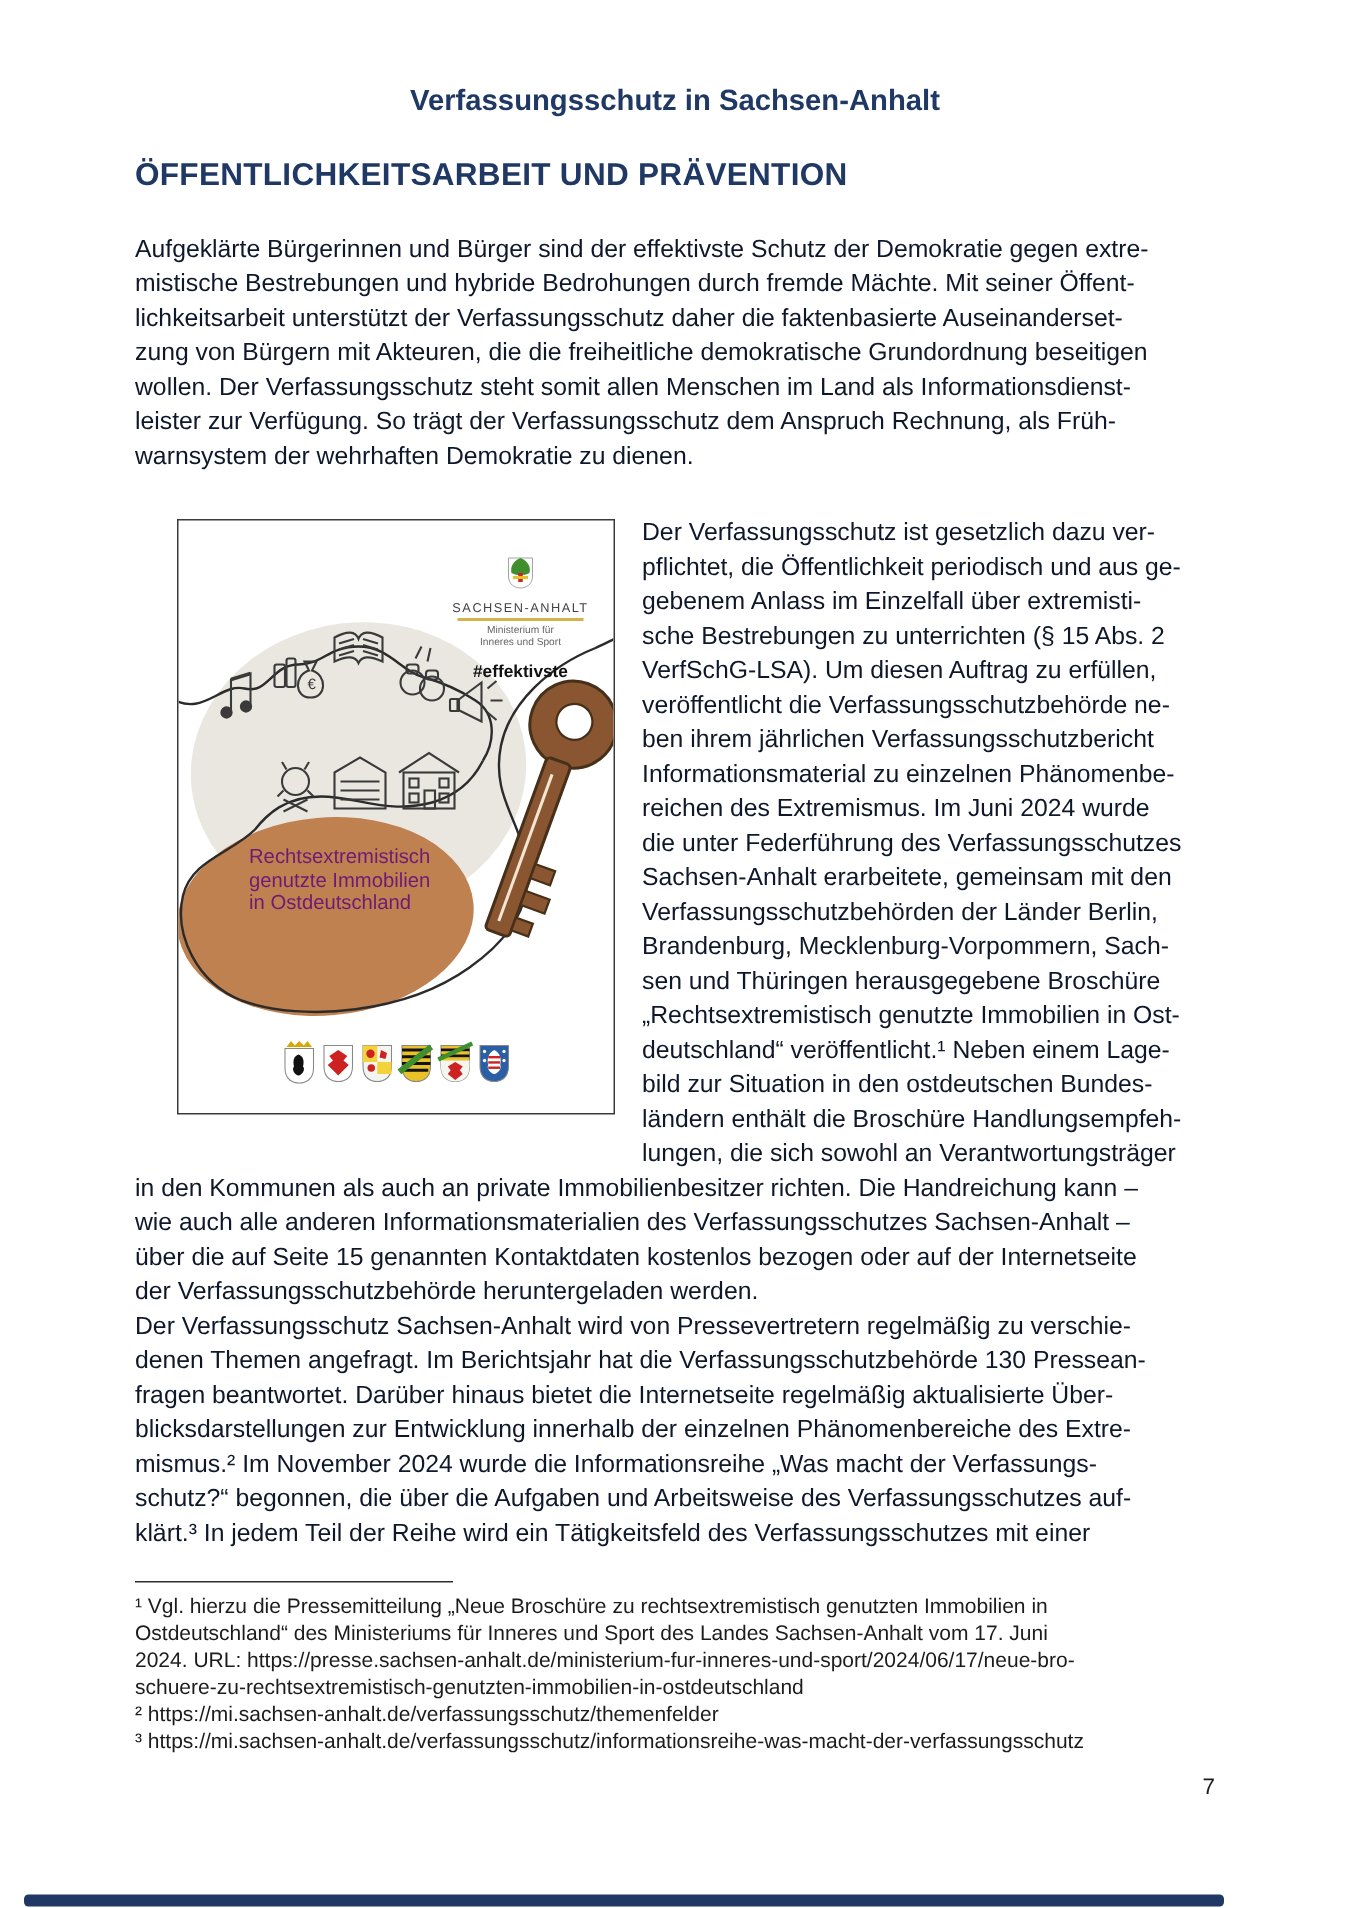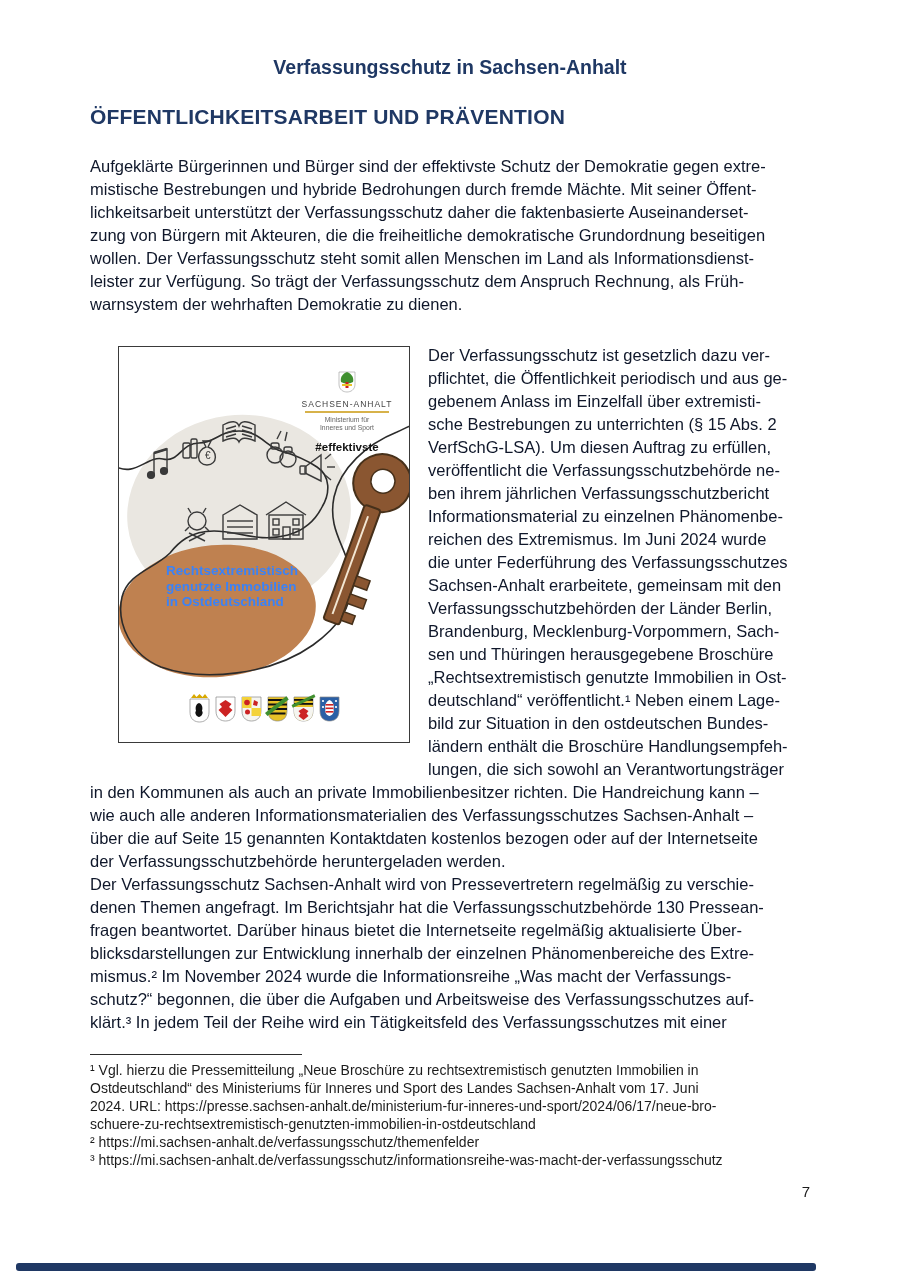--- a/index.html
+++ b/index.html
@@ -52,21 +52,21 @@
     position:absolute;top:24px;right:14px;width:96px;
     text-align:center;color:#3c3c3c;
   }
   .mini-arms{display:inline-block;}
   .brand-name{font-size:8.5px;letter-spacing:1px;color:#444;margin-top:2px;white-space:nowrap;}
   .gold-rule{height:1.5px;background:#d7b24a;margin:2px 6px 3px 6px;}
   .ministry{font-size:6.8px;line-height:8.5px;color:#666;white-space:pre-line;}
   .hashtag{font-size:11.5px;font-weight:bold;color:#111;margin-top:8px;}
   .tan-text{position:absolute;left:47px;top:216px;}
   .tan-title{
-    font-size:13.5px;font-weight:bold;color:#3b82f6;
+    font-size:13.5px;font-weight:normal;color:#701a75;
     line-height:15.5px;white-space:pre-line;
   }
   .tan-sub{
     margin-top:14px;
     font-size:9.5px;color:#f3e6d2;
     line-height:12.5px;white-space:pre-line;
   }
 
   
   .footnote-sep{

